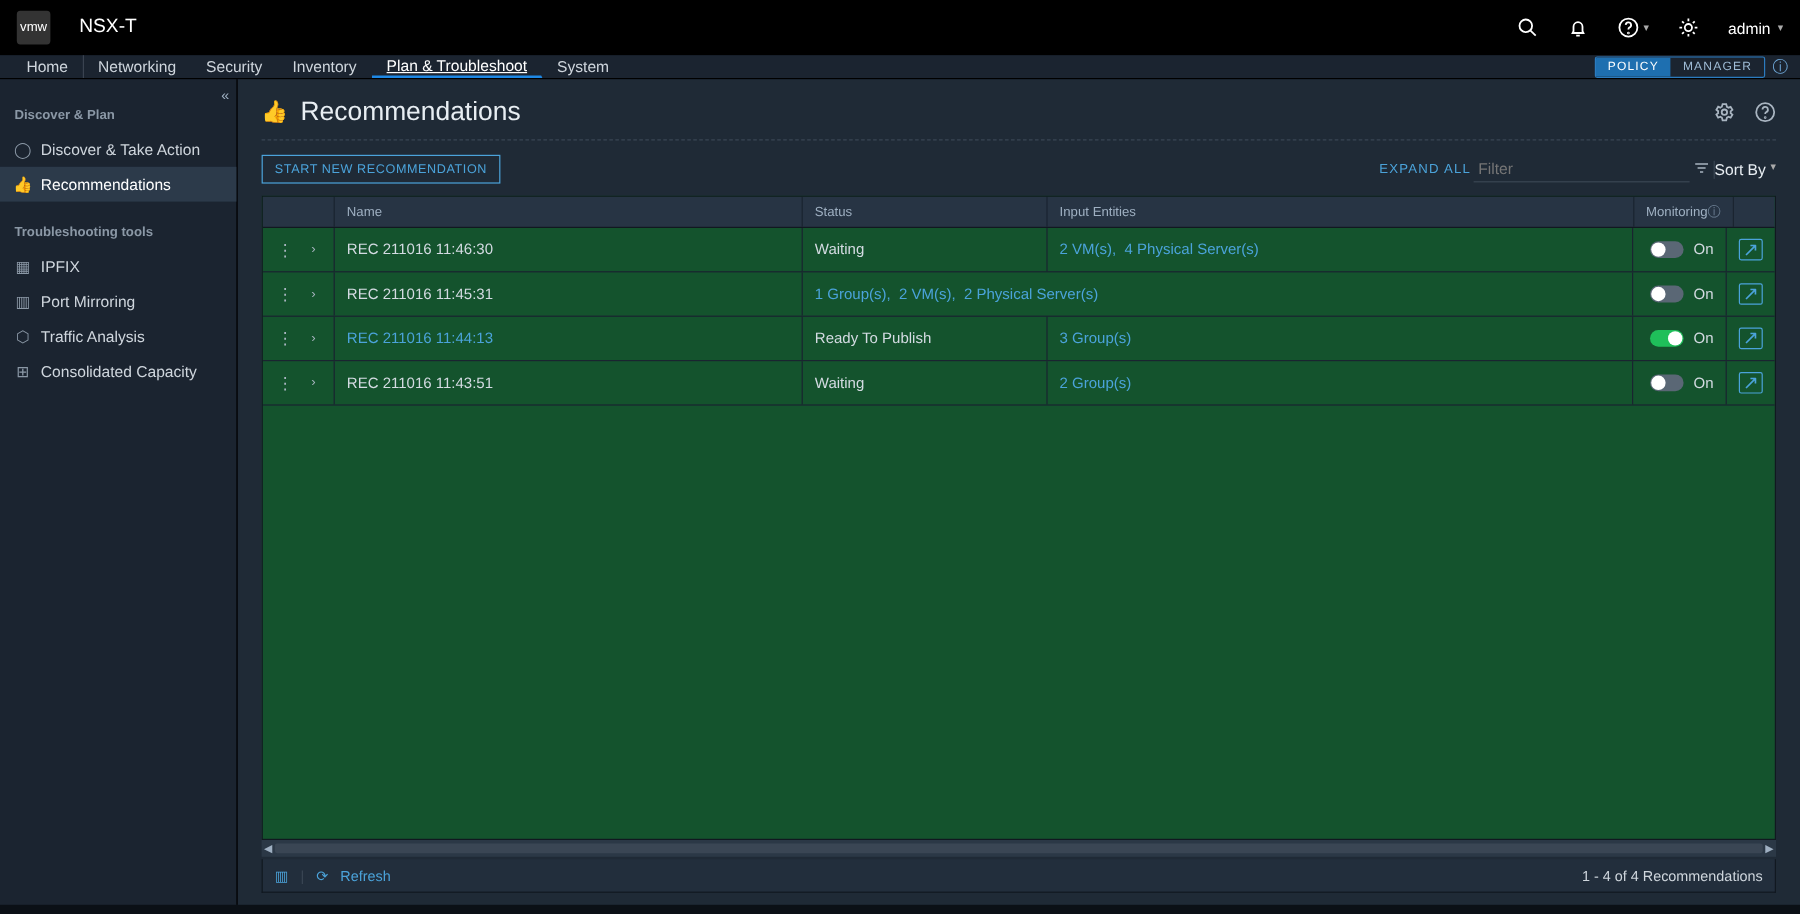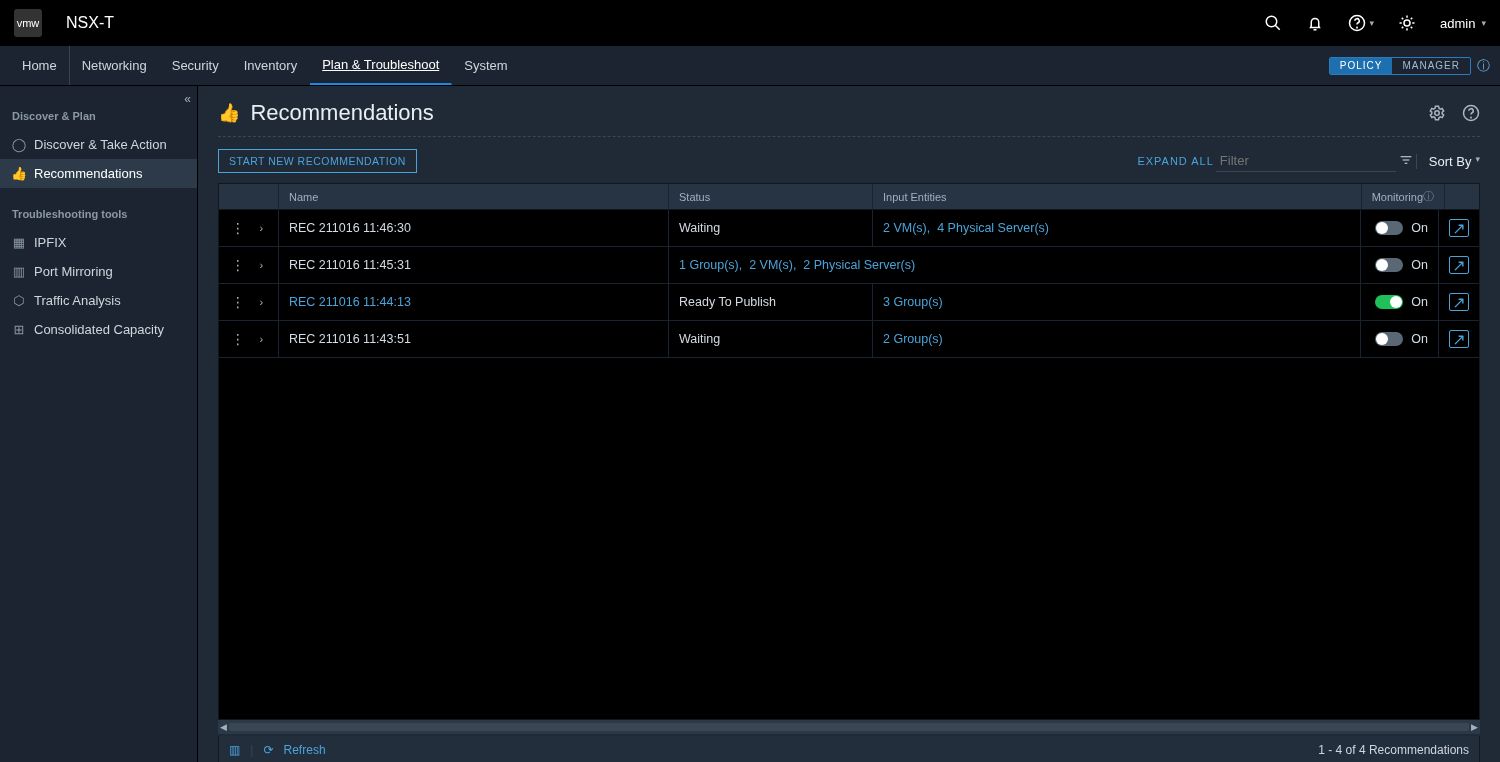--- a/index.html
+++ b/index.html
@@ -10,21 +10,21 @@
   .topbar-left { display:flex; align-items:center; gap:24px;}
   .brand-box { width:28px; height:28px; background:#333; color:#fff; font-size:11px; display:flex; align-items:center; justify-content:center; border-radius:3px;}
   .brand-txt { color:#fff; font-size:16px;}
   .topbar-right { display:flex; align-items:center; gap:24px; }
   .topbar-right .ic { width:18px; height:18px; color:#fff; cursor:pointer; display:flex; align-items:center; justify-content:center;}
   .help-grp { display:flex; align-items:center; gap:4px;}
   .chev-d { font-size:9px; color:#aaa;}
   .user-grp { display:flex; align-items:center; gap:6px; color:#fff; font-size:13px;}
 
   
-  .navrow { height:40px; background:#1b2430; display:flex; align-items:center; padding:0 10px; font-size:13px; justify-content:space-between; border-bottom:1px solid #000;}
+  .navrow { height:20px; background:#1b2430; display:flex; align-items:center; padding:0 10px; font-size:13px; justify-content:space-between; border-bottom:1px solid #000;}
   .nav-tabs { display:flex; height:100%; gap:0; }
   .nav-tab { padding:0 12px; display:flex; align-items:center; color:#cfd6dd; cursor:pointer; height:100%; border-right:1px solid rgba(255,255,255,0);}
   .nav-tab.sep { border-right:1px solid #3a4350;}
   .nav-tab.active { color:#fff; border-bottom:2px solid #1e88e5; padding-bottom:0;text-decoration:underline;}
   .mode-grp { display:flex; align-items:center; gap:6px;}
   .mode-seg { display:flex; border:1px solid #2b7bbf; border-radius:2px; overflow:hidden; height:18px;}
   .mode-seg span { font-size:10px; letter-spacing:1px; padding:0 10px; display:flex; align-items:center; cursor:pointer;}
   .mode-seg .on { background:#1e6fb0; color:#fff;}
   .mode-seg .off { color:#9fbcd6;}
   .info-ic { color:#6fa8d8; font-size:13px;}
@@ -46,25 +46,25 @@
   .mtitle { font-size:22px; color:#e8eef3; font-weight:300;}
   .mhead-r { display:flex; gap:16px; color:#a9b5c1;}
   .dash-sep { border-bottom:1px dashed #3a4654; margin:0 20px 12px 20px;}
 
   .toolbar { padding:0 20px 10px 20px; display:flex; align-items:center; gap:16px;}
   .btn-outl { border:1px solid #4ba3da; color:#4ba3da; background:transparent; font-size:10.5px; letter-spacing:.5px; padding:5px 10px; cursor:pointer;}
   .tool-r { margin-left:auto; display:flex; align-items:center; gap:2px;}
   .link-lite { color:#4ba3da; font-size:11px; letter-spacing:1px; cursor:pointer;}
   .filter-in { background:transparent; border:none; border-bottom:1px solid #3a4654; color:#cfd6dd; padding:3px 4px; width:180px; font-size:13px;}
   .filter-ic { color:#a9b5c1; font-size:14px; cursor:pointer;}
-  .sort-grp { border-left:1px solid #3a4654; padding-left:12px; display:flex; align-items:flex-start; gap:4px; font-size:13px; color:#e8eef3; cursor:pointer;}
+  .sort-grp { border-left:1px solid #3a4654; padding-left:0; display:flex; align-items:flex-start; gap:4px; font-size:13px; color:#e8eef3; cursor:pointer;}
 
   
   .tbl-wrap { flex:1; margin:0 20px 0 20px; display:flex; flex-direction:column; overflow:hidden;}
-  .tbl { flex:1; background:#000000; border:1px solid #111820; overflow:auto;}
+  .tbl { flex:1; background:#14532d; border:1px solid #111820; overflow:auto;}
   .thead { display:flex; background:#273444; font-size:11px; color:#9fb0c2; height:26px; border-bottom:1px solid #111820;}
   .thead .th, .trow .td { display:flex; align-items:center; padding:0 10px;}
   .col-act { width:60px; border-right:1px solid #1a2430;}
   .col-name{ flex:0 0 390px; border-right:1px solid #1a2430;}
   .col-stat{ flex:0 0 204px; border-right:1px solid #1a2430;}
   .col-ent { flex:1; border-right:1px solid #1a2430;}
   .col-mon { flex:0 0 78px; border-right:1px solid #1a2430; justify-content:flex-end;}
   .col-view{ flex:0 0 34px; }
   .trow { display:flex; height:37px; border-bottom:1px solid #1a2430; font-size:12.5px; color:#d4dbe2;}
   .row-menu { color:#a9b5c1; cursor:pointer; font-size:14px; width:18px; text-align:center;}

